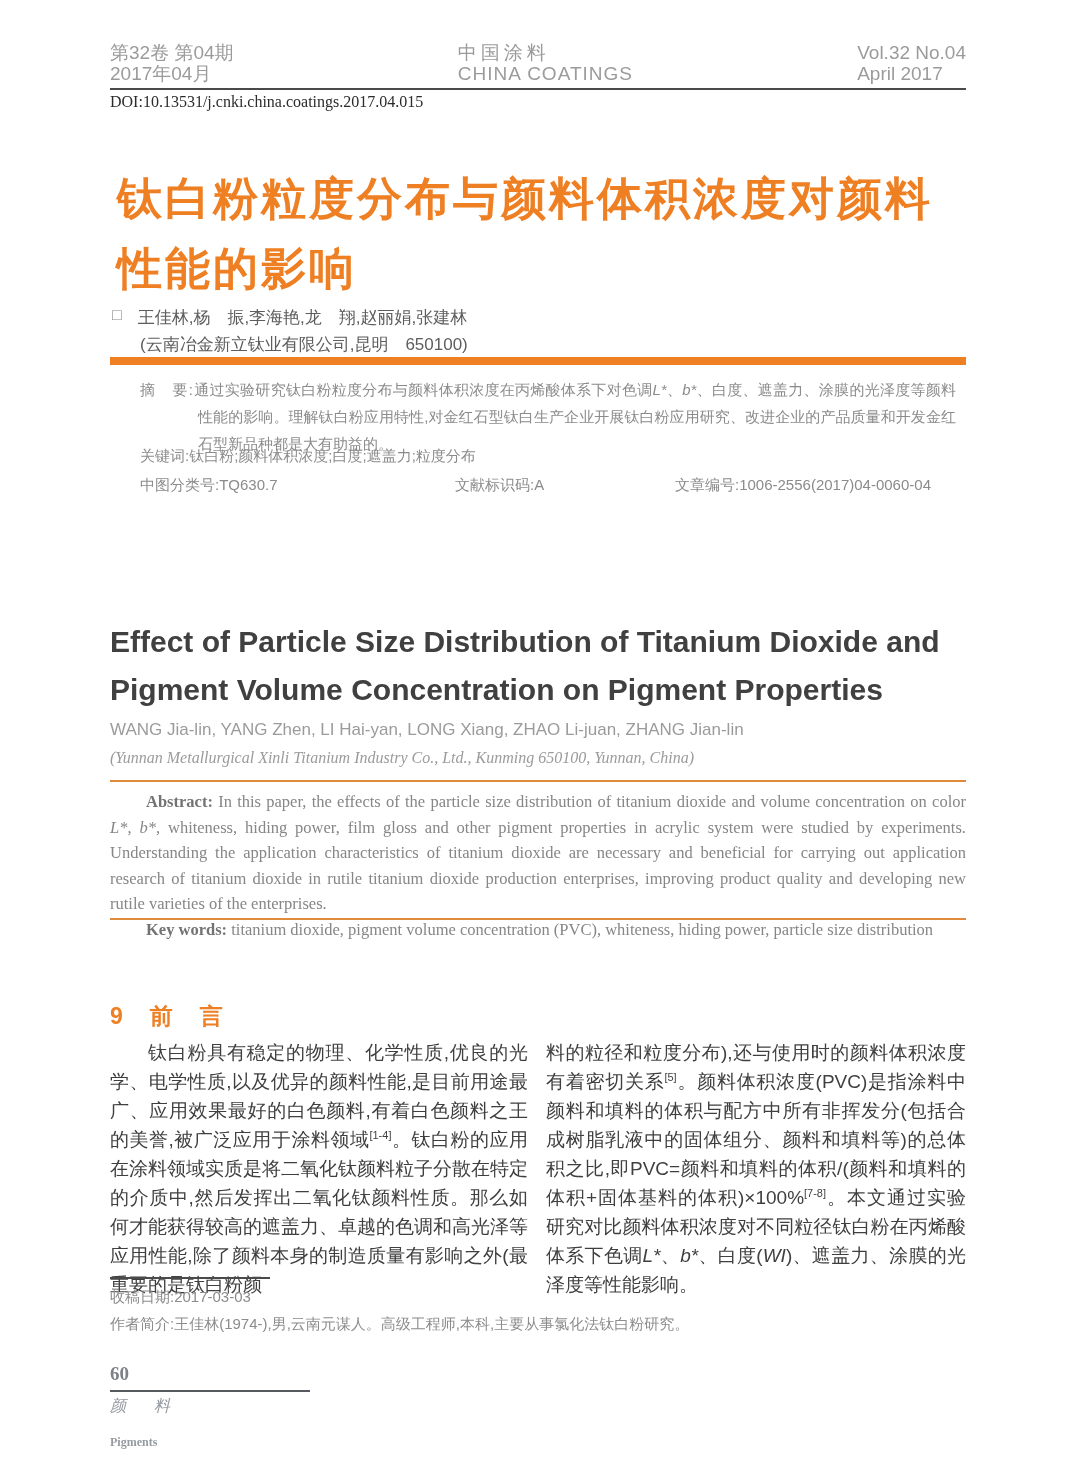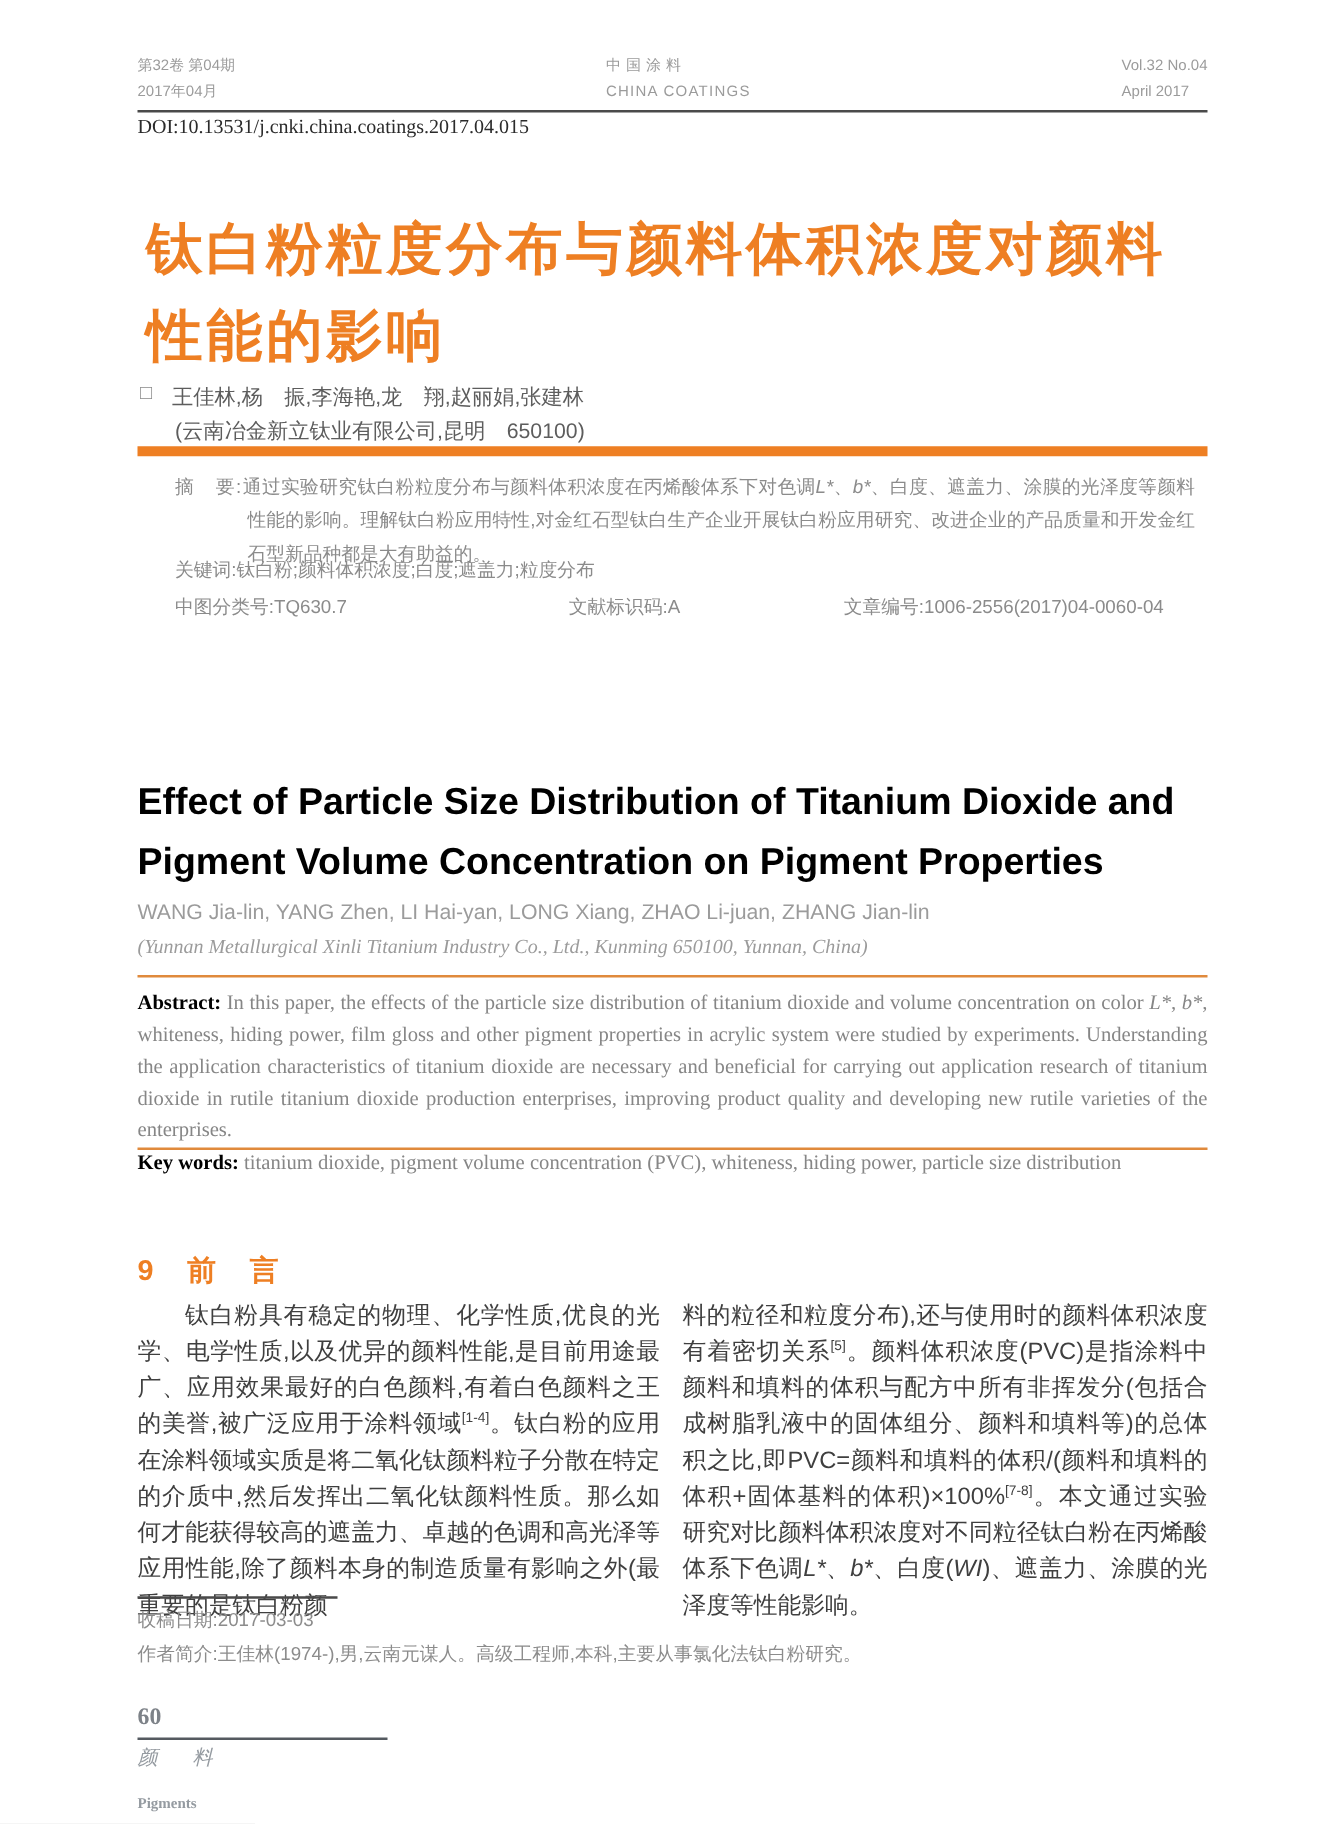--- a/index.html
+++ b/index.html
@@ -8,21 +8,21 @@
     width:1075px;height:1459px;
     background:#ffffff;
     margin:0 auto;
     overflow:hidden;
     font-family:"Liberation Sans",sans-serif;
     -webkit-font-smoothing:antialiased;
   }
   .abs{position:absolute;}
   
   .jheader{left:110px;top:42px;width:856px;display:flex;justify-content:space-between;
-    color:#9b9b9b;font-size:12px;line-height:21px;}
+    color:#9b9b9b;font-size:19px;line-height:21px;}
   .jheader .col{white-space:nowrap;}
   .jheader .center{letter-spacing:1px;}
   .jheader .right{text-align:left;}
   .jheader .zh-sp{letter-spacing:4px;}
   .header-rule{left:110px;top:88px;width:856px;height:2px;background:#4a4a4a;}
   .doi{left:110px;top:93px;font-family:"Liberation Serif",serif;font-size:16px;color:#2b2b2b;}
   
   .title-zh{left:117px;top:164px;width:846px;
     color:#ee7f23;font-size:45px;font-weight:bold;letter-spacing:3px;line-height:70px;}
   .byline{left:112px;top:306px;width:850px;color:#5d5d5d;font-size:17px;display:flex;}
@@ -33,29 +33,29 @@
   .abstract-zh{left:140px;top:376px;width:816px;color:#8b8b8b;font-size:15px;
     line-height:27px;text-align:justify;padding-left:58px;text-indent:-58px;box-sizing:border-box;}
   .abstract-zh .lbl{letter-spacing:1px;}
   .keywords-zh{left:140px;top:447px;color:#8b8b8b;font-size:15px;}
   .clc-row{left:140px;top:476px;width:816px;height:22px;color:#8b8b8b;font-size:15px;}
   .clc-row span{position:absolute;white-space:nowrap;}
   .clc-a{left:0;}
   .clc-b{left:315px;}
   .clc-c{left:535px;}
   
-  .title-en{left:110px;top:618px;width:862px;color:#000000;
+  .title-en{left:110px;top:618px;width:862px;color:#404040;
     font-size:30px;font-weight:bold;line-height:48px;letter-spacing:0px;}
   .authors-en{left:110px;top:720px;color:#9b9b9b;font-size:17px;}
   .affil-en{left:110px;top:749px;color:#9b9b9b;font-size:16px;
     font-family:"Liberation Serif",serif;font-style:italic;}
   .rule-orange-1{left:110px;top:780px;width:856px;height:2px;background:#e08a3c;}
   .abstract-en{left:110px;top:789px;width:856px;color:#868686;
     font-family:"Liberation Serif",serif;font-size:16.5px;line-height:25.5px;text-align:justify;}
-  .abstract-en b, .abstract-en .lbl{font-weight:bold;color:#000000;}
+  .abstract-en b, .abstract-en .lbl{font-weight:bold;color:#737373;margin-left:36px;}
   .keywords-en{margin:0;margin-top:0px;}
   .rule-orange-2{left:110px;top:918px;width:856px;height:2px;background:#e08a3c;}
   
   .sec-heading{left:110px;top:1001px;color:#ee7f23;font-size:23px;font-weight:bold;letter-spacing:2px;}
   .col-left{left:110px;top:1038px;width:418px;}
   .col-right{left:546px;top:1038px;width:420px;}
   .body-text{color:#3f3f3f;font-size:19px;line-height:29px;text-align:justify;}
   .body-text.indent{text-indent:2em;}
   .body-text sup{font-size:11px;line-height:0;}
   

